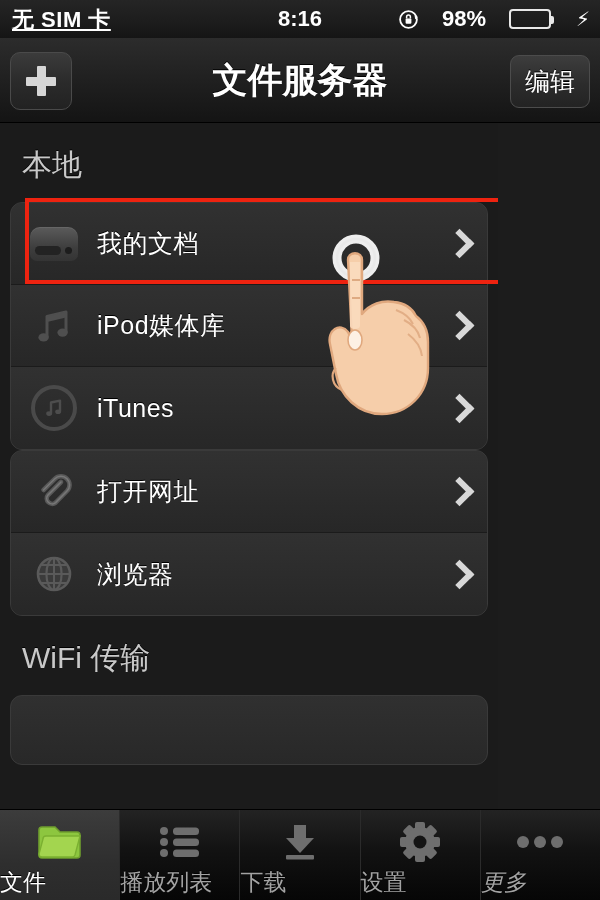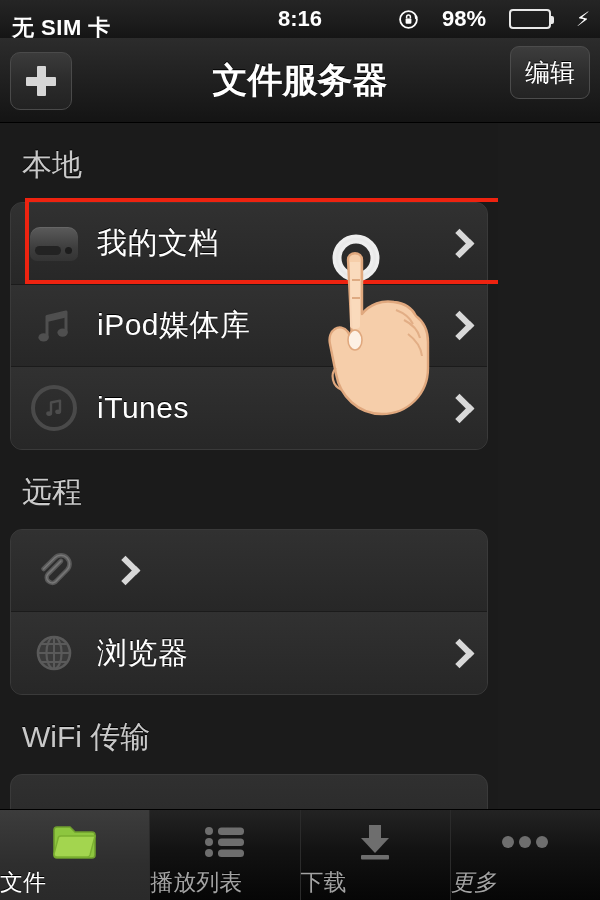--- a/index.html
+++ b/index.html
@@ -24,26 +24,27 @@
     left: 0; top: 0;
     width: 600px; height: 38px;
     background: linear-gradient(to bottom, #252525 0%, #1d1d1d 55%, #151515 100%);
     border-bottom: 1px solid #0c0c0c;
     color: #ffffff;
     display: flex;
     align-items: center;
   }
   #status-left {
     position: absolute;
-    left: 12px; top: 12px;
+    left: 12px; top: 4px;
     height: 32px;
     display: flex; align-items: center;
     font-size: 22px; font-weight: bold;
     letter-spacing: 0.5px;
     white-space: nowrap;
+    text-decoration: underline;
   }
   #status-center {
     position: absolute;
     left: 0; top: 0;
     width: 600px; height: 38px;
     display: flex; align-items: center; justify-content: center;
     font-size: 22px; font-weight: bold;
   }
   #status-right {
     position: absolute;
@@ -109,21 +110,21 @@
   }
   .plus-h, .plus-v {
     position: absolute;
     background: #d6d6d6;
     border-radius: 1px;
   }
   .plus-h { width: 30px; height: 9px; }
   .plus-v { width: 9px; height: 30px; }
   #edit-button {
     position: absolute;
-    right: 10px; top: 8px;
+    right: 10px; top: 17px;
     height: 53px;
     padding: 0 14px;
     border-radius: 9px;
     background: linear-gradient(to bottom, #3d3d3d 0%, #2c2c2c 55%, #232323 100%);
     border: 1px solid #4c4c4c;
     box-sizing: border-box;
     display: flex; align-items: center; justify-content: center;
     color: #fff;
     font-size: 25px;
     text-shadow: 0 -1px 0 #000;
@@ -163,21 +164,21 @@
   }
   .row:last-child { border-bottom: none; }
   .row-icon {
     width: 86px;
     min-width: 86px;
     display: flex; align-items: center; justify-content: center;
   }
   .row-label {
     flex: 1;
     color: #fff;
-    font-size: 30px;
+    font-size: 25px;
     text-shadow: 0 -1px 0 #000;
     letter-spacing: 0.5px;
   }
   .chevron {
     width: 56px; min-width: 56px;
     display: flex; align-items: center; justify-content: center;
     color: #d8d8d8;
     font-size: 36px;
     font-weight: bold;
   }
@@ -359,30 +360,30 @@
             </svg>
           </span>
         </div>
         <div class="row-label">iTunes</div>
         <div class="chevron">
             <span class="chev-glyph"></span>
           </div>
       </div>
     </div>
 
-    <div class="section-header">远程</div>
     <div class="group">
 
       <div class="row">
         <div class="row-icon">
           <svg width="46" height="46" viewBox="0 0 46 46" class="icon-svg">
             <path d="M30 13 L17 26 a5.4 5.4 0 0 0 7.6 7.6 L36 22 a8.6 8.6 0 0 0 -12.2 -12.2 L12.5 21" fill="none" stroke="#595959" stroke-width="4.6" stroke-linecap="round"></path>
             <path d="M30 13 L17 26 a5.4 5.4 0 0 0 7.6 7.6 L36 22 a8.6 8.6 0 0 0 -12.2 -12.2 L12.5 21" fill="none" stroke="#777777" stroke-width="1.6" stroke-linecap="round"></path>
           </svg>
         </div>
+        <div class="row-label">打开网址</div>
         <div class="chevron">
             <span class="chev-glyph"></span>
           </div>
       </div>
 
       <div class="row">
         <div class="row-icon">
           <svg width="46" height="46" viewBox="0 0 46 46" class="icon-svg">
             <circle cx="23" cy="23" r="16" fill="#3b3b3b" stroke="#5a5a5a" stroke-width="2.6"></circle>
             <ellipse cx="23" cy="23" rx="7.6" ry="16" fill="none" stroke="#5a5a5a" stroke-width="2.2"></ellipse>
@@ -473,20 +474,35 @@
       <div class="tab-icon">
         <svg width="48" height="40" viewBox="0 0 48 40" class="icon-svg">
           <rect x="18" y="3" width="12" height="15" fill="#6e6e6e"></rect>
           <path d="M10 16 H38 L24 31 Z" fill="#6e6e6e"></path>
           <rect x="10" y="33" width="28" height="4.5" rx="1" fill="#6e6e6e"></rect>
         </svg>
       </div>
       <div class="tab-label">下载</div>
     </div>
 
+    <div class="tab">
+      <div class="tab-icon">
+        <svg width="44" height="42" viewBox="0 0 44 42" class="icon-svg">
+          <g fill="#6e6e6e">
+            <rect x="17" y="1" width="10" height="40" rx="2"></rect>
+            <rect x="17" y="1" width="10" height="40" rx="2" transform="rotate(45 22 21)"></rect>
+            <rect x="17" y="1" width="10" height="40" rx="2" transform="rotate(90 22 21)"></rect>
+            <rect x="17" y="1" width="10" height="40" rx="2" transform="rotate(135 22 21)"></rect>
+            <circle cx="22" cy="21" r="15"></circle>
+          </g>
+          <circle cx="22" cy="21" r="6.5" fill="#141414"></circle>
+        </svg>
+      </div>
+      <div class="tab-label">设置</div>
+    </div>
 
     <div class="tab">
       <div class="tab-icon">
         <svg width="52" height="40" viewBox="0 0 52 40" class="icon-svg">
           <circle cx="9" cy="20" r="6" fill="#6e6e6e"></circle>
           <circle cx="26" cy="20" r="6" fill="#6e6e6e"></circle>
           <circle cx="43" cy="20" r="6" fill="#6e6e6e"></circle>
         </svg>
       </div>
       <div class="tab-label">更多</div>

